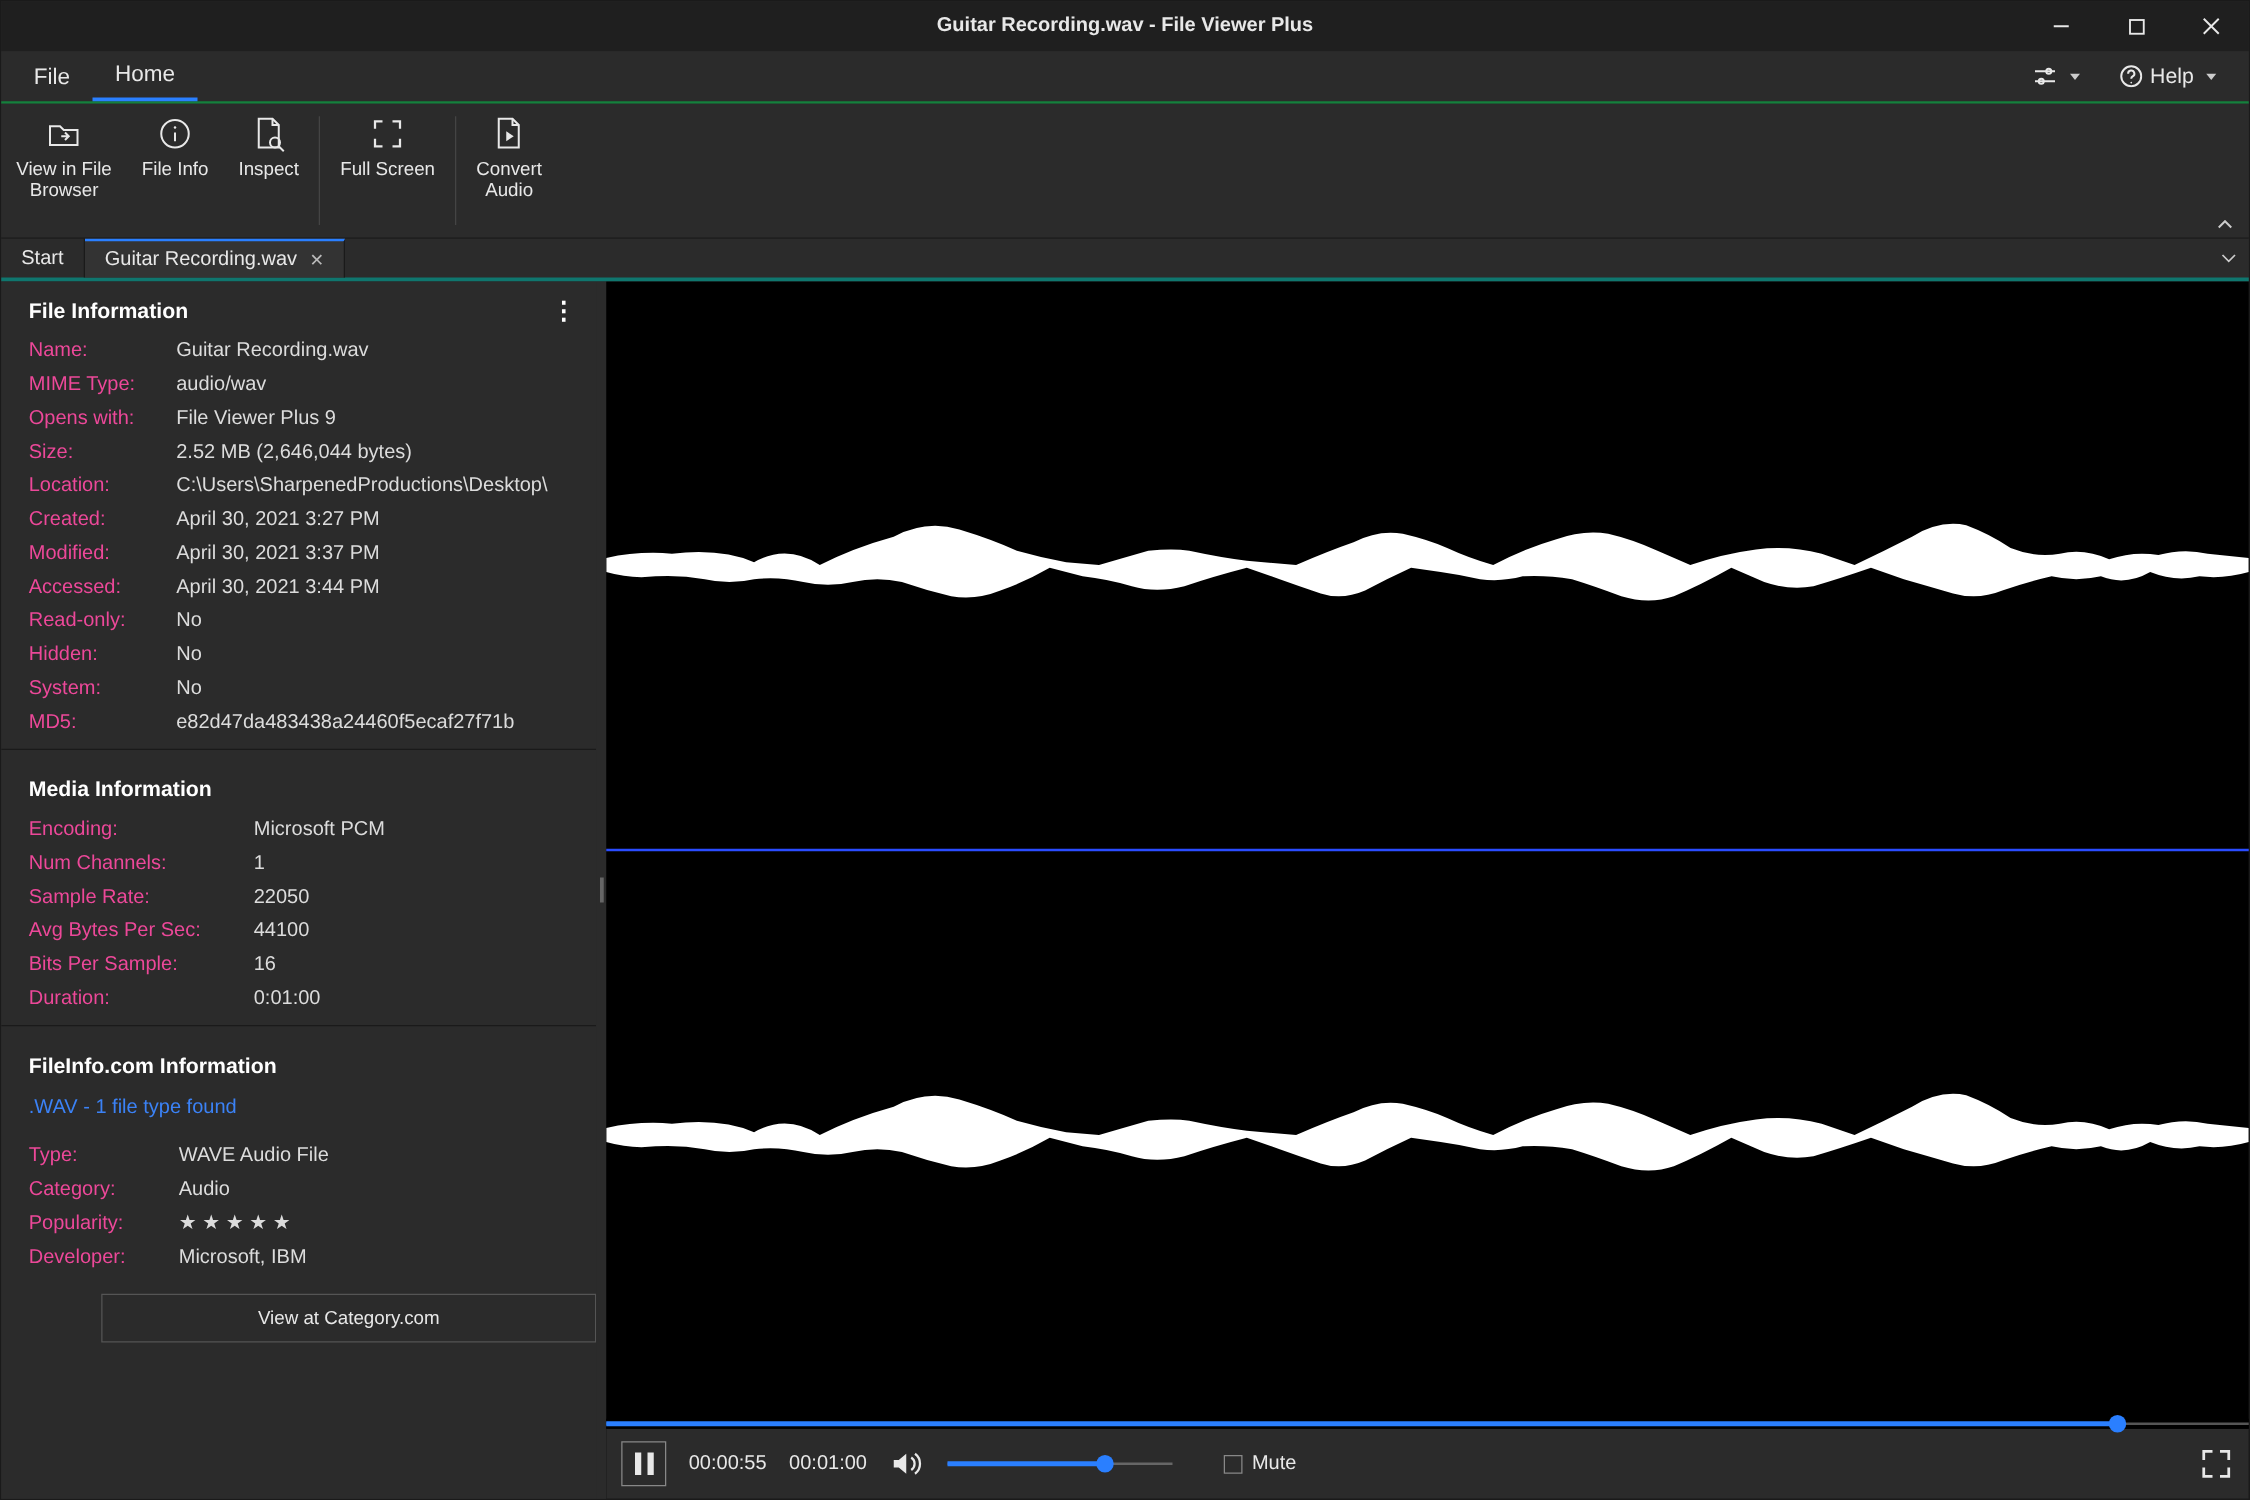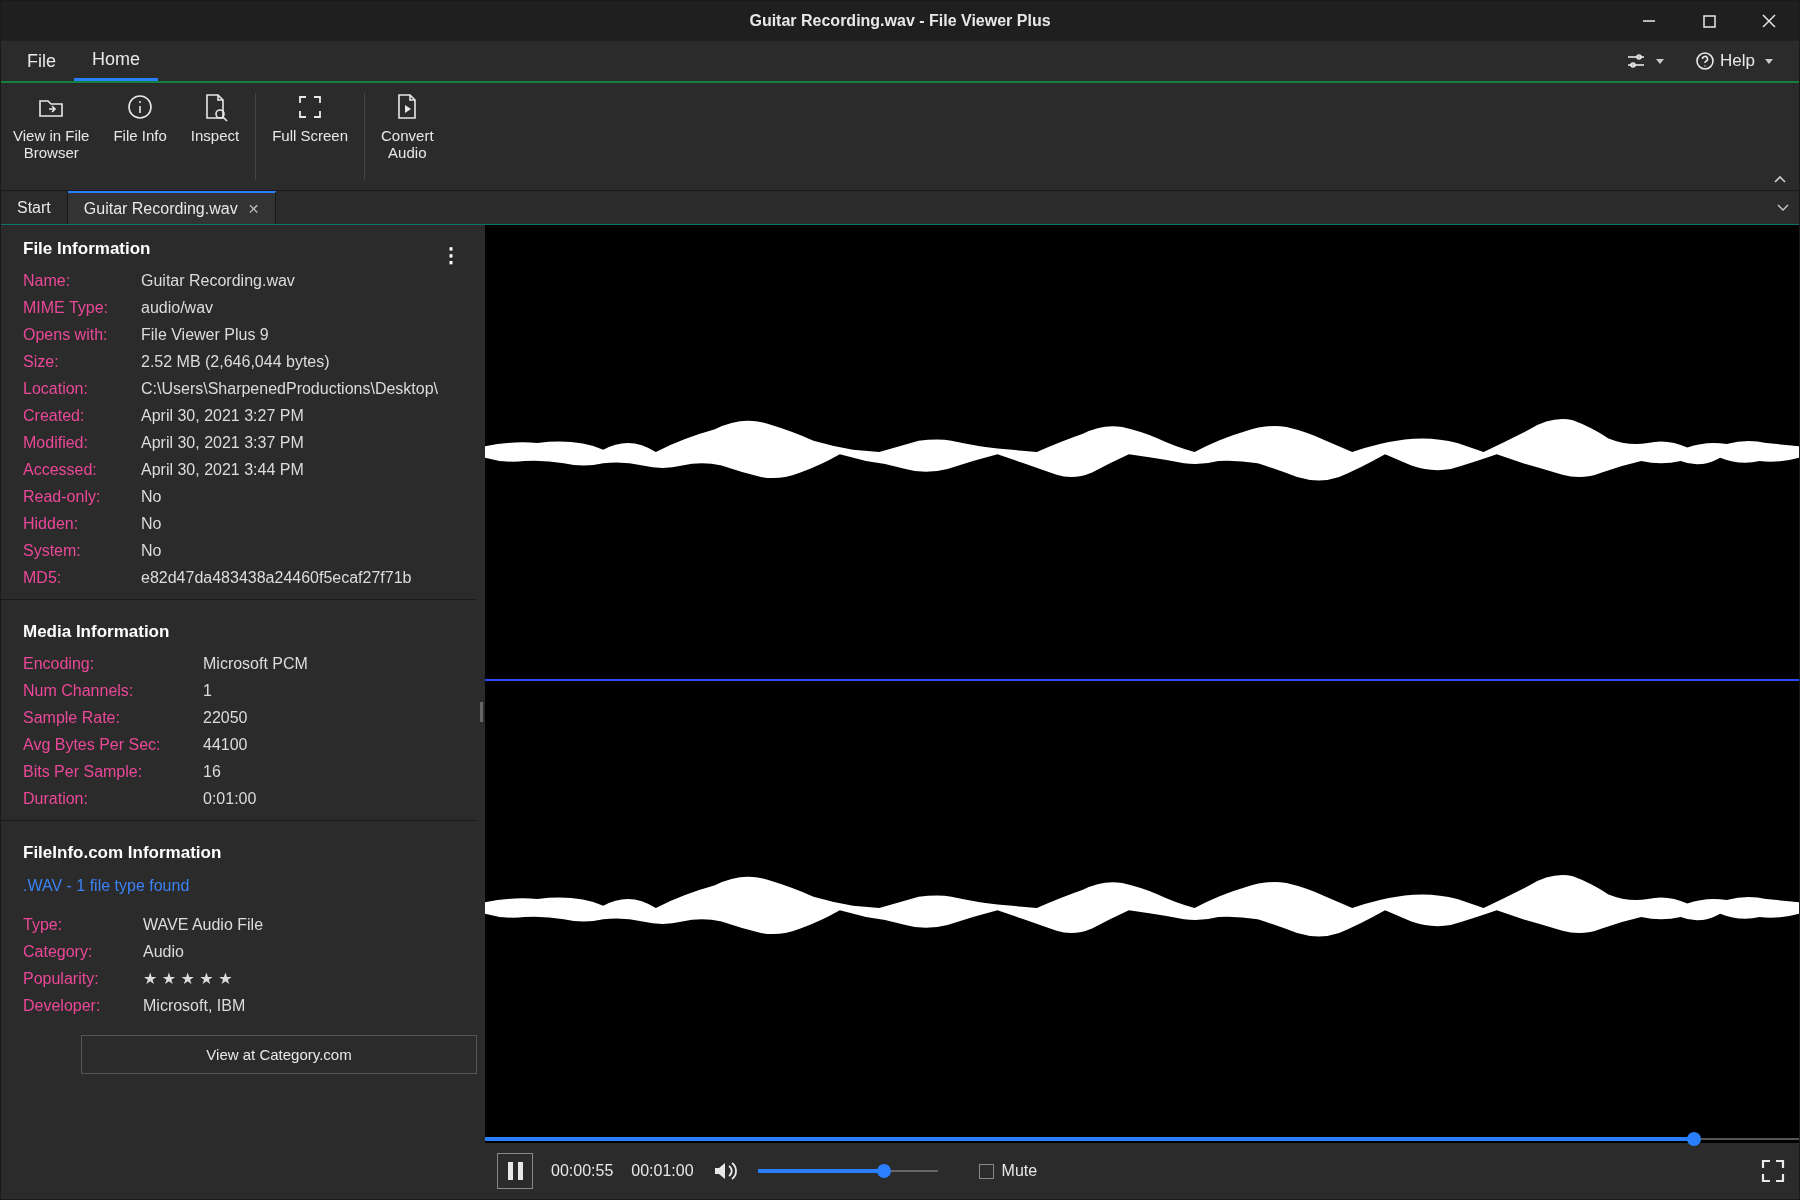--- a/index.html
+++ b/index.html
@@ -24,31 +24,31 @@
 
   
   .ribbon { height: 108px; background: #2b2b2b; display: flex; align-items: stretch; border-bottom: 1px solid #1a1a1a; position: relative; }
   .ribbon-group { display: flex; }
   .ribbon-btn { display: flex; flex-direction: column; align-items: center; justify-content: flex-start; padding: 10px 12px 4px; cursor: pointer; font-size: 15px; text-align: center; }
   .ribbon-btn .ico { width: 28px; height: 28px; display: flex; align-items: center; justify-content: center; margin-bottom: 6px; }
   .ribbon-sep { width: 1px; background: #444; margin: 10px 4px; }
   .ribbon-collapse { position: absolute; right: 12px; bottom: 6px; cursor: pointer; }
 
   
-  .tabs { height: 34px; background: #2b2b2b; display: flex; align-items: stretch; border-bottom: 1px solid #0f766e; position: relative; }
+  .tabs { height: 34px; background: #2b2b2b; display: flex; align-items: stretch; border-bottom: 3px solid #0f766e; position: relative; }
   .tab { padding: 0 16px; display: flex; align-items: center; gap: 10px; font-size: 16px; cursor: pointer; border-right: 1px solid #1a1a1a; }
   .tab.active { background: #333333; border-top: 2px solid #2a7fff; }
   .tab .close { font-size: 14px; color: #bbb; }
   .tabs-drop { position: absolute; right: 10px; top: 0; height: 100%; display: flex; align-items: center; cursor: pointer; }
 
   
   .content { flex: 1; display: flex; min-height: 0; }
 
   .sidebar { width: 476px; background: #2b2b2b; display: flex; flex-direction: column; overflow: auto; font-size: 16px; }
-  .panel-header { display: flex; justify-content: space-between; align-items: flex-end; padding: 14px 16px 8px 22px; font-weight: 700; font-size: 17px; color: #fff; }
+  .panel-header { display: flex; justify-content: space-between; align-items: center; padding: 14px 16px 8px 22px; font-weight: 700; font-size: 17px; color: #fff; }
   .kebab { font-size: 20px; cursor: pointer; letter-spacing: 0px; line-height: 8px; }
   .kv { display: flex; padding: 2.5px 16px 2.5px 22px; line-height: 22px; }
   .kv .k { width: 118px; text-align: left; padding-right: 8px; color: #ec4899; }
   .kv .v { flex: 1; color: #dcdcdc; word-break: break-all; }
   .panel-divider { height: 1px; background: #1a1a1a; margin: 8px 0; }
 
   .media-kv .k { width: 180px; }
   .fi-kv .k { width: 120px; }
 
   .fileinfo-line { padding: 6px 16px 6px 22px; color: #3b82f6; }

